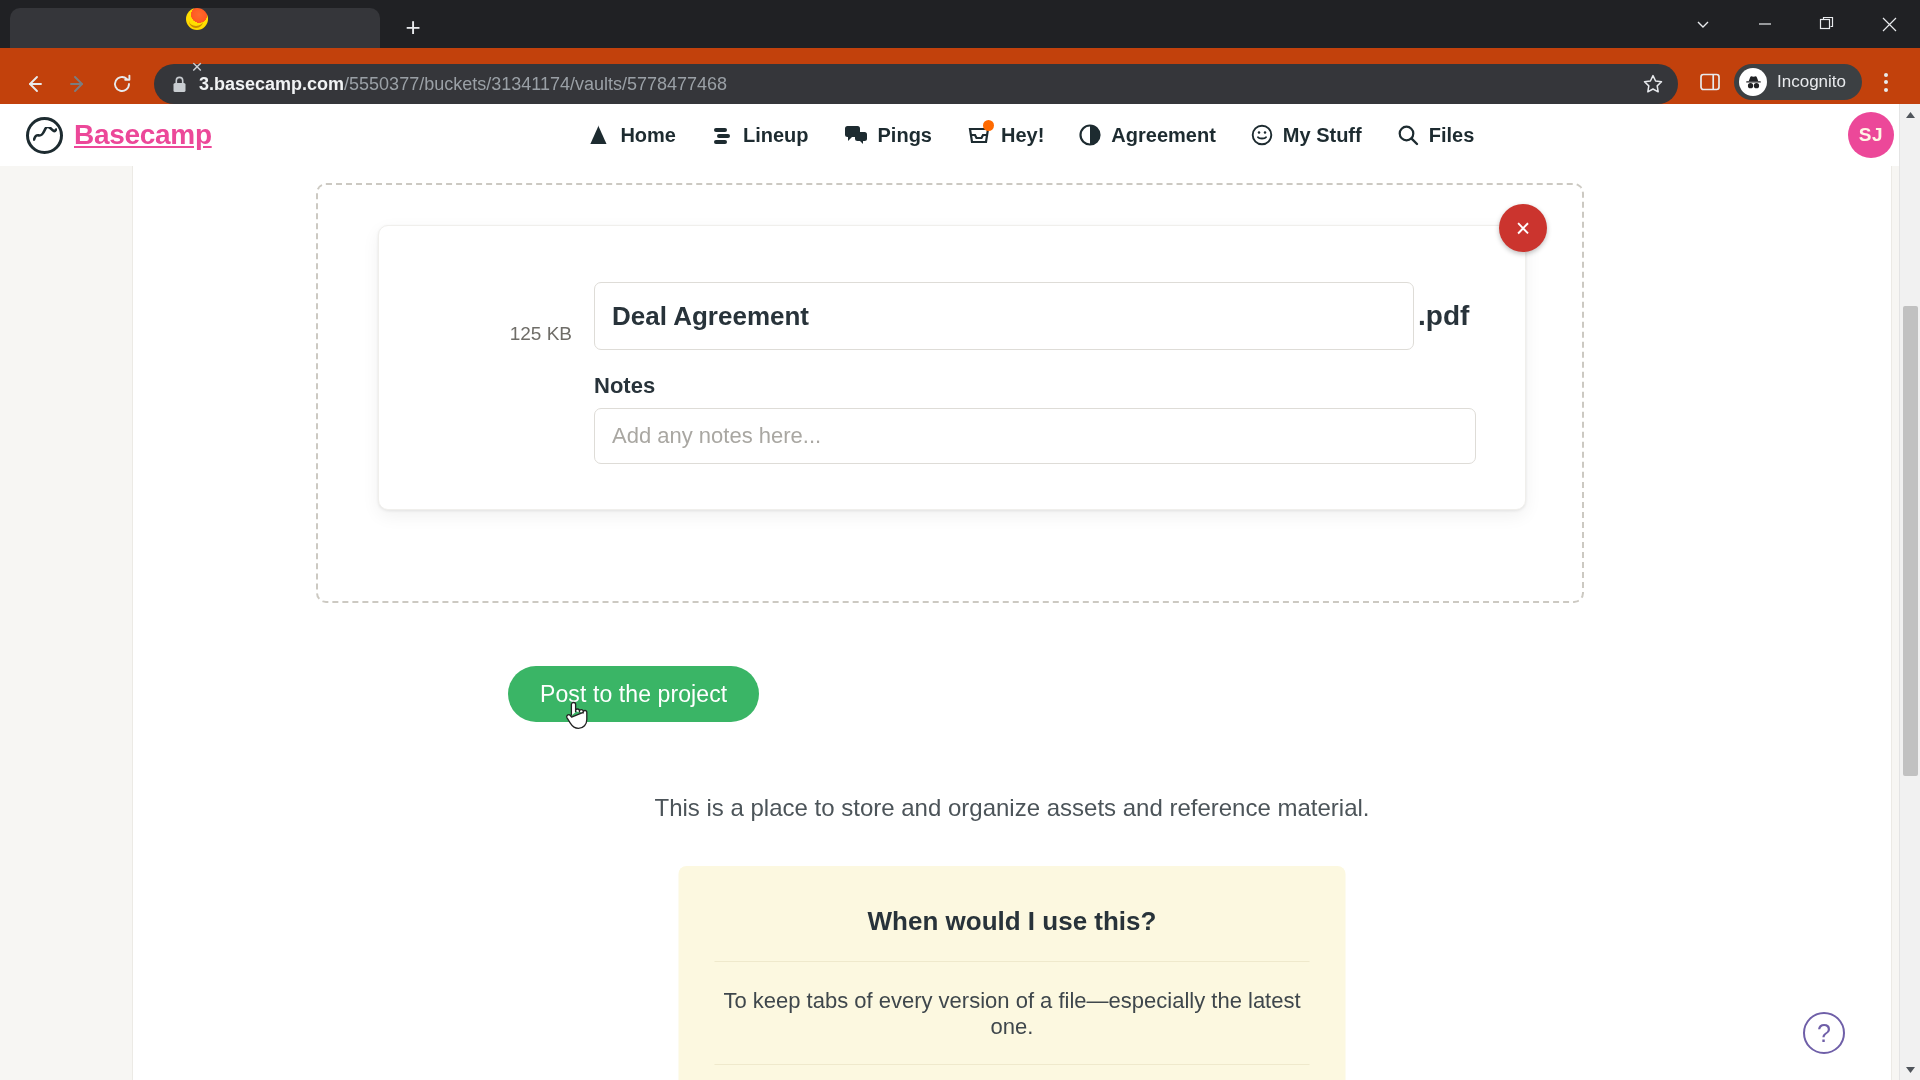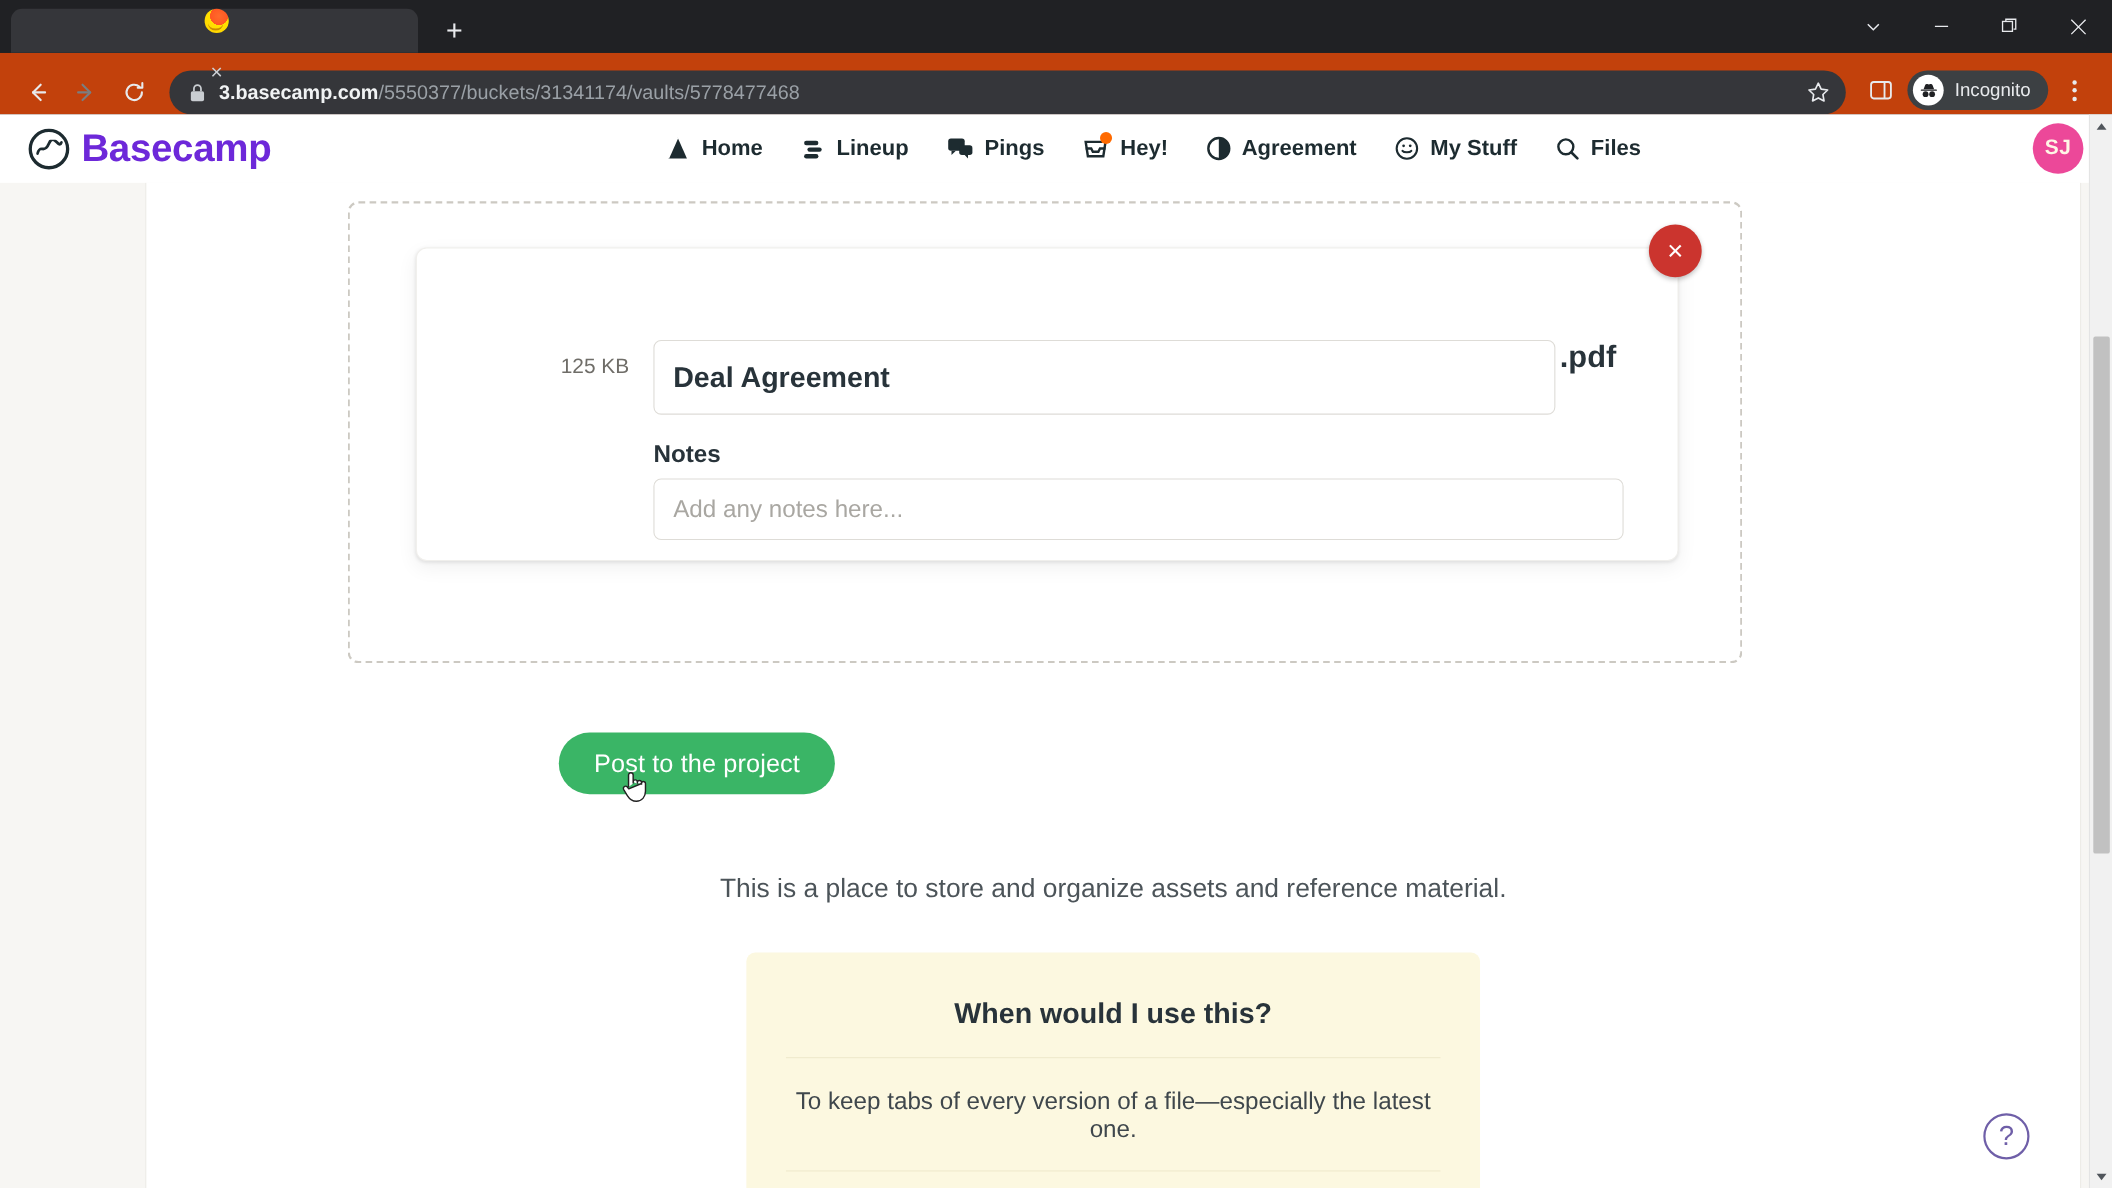--- a/index.html
+++ b/index.html
@@ -94,21 +94,21 @@
   
   .bc-nav {
     height: 62px; background: #fff; display: flex; align-items: center;
     padding: 0 26px; position: relative; z-index: 5;
   }
   .bc-logo { display: flex; align-items: center; gap: 11px; }
   .bc-logo-mark {
     width: 37px; height: 37px; border-radius: 50%; border: 3px solid #1d2b30;
     display: flex; align-items: center; justify-content: center;
   }
-  .bc-logo-text { font-size: 35px; font-weight: 700; color: #6d28d9; letter-spacing: -0.3px; }
+  .bc-logo-text { font-size: 28px; font-weight: 700; color: #ec4899; letter-spacing: -0.3px; text-decoration: underline; }
   .bc-menu { display: flex; align-items: center; gap: 34px; margin: 0 auto; }
   .bc-item { display: flex; align-items: center; gap: 9px; position: relative; }
   .bc-item-label { font-size: 20px; font-weight: 700; color: #1d2b30; }
   .bc-badge {
     position: absolute; top: -3px; left: 17px; width: 11px; height: 11px;
     border-radius: 50%; background: #ff6a00;
   }
   .bc-avatar {
     width: 46px; height: 46px; border-radius: 50%; background: #ec4899;
     color: #fff6e5; font-size: 19px; font-weight: 700;
@@ -141,21 +141,21 @@
     position: absolute; right: -22px; top: -22px; width: 48px; height: 48px;
     border-radius: 50%; background: #cb342e; color: #fff;
     display: flex; align-items: center; justify-content: center; font-size: 25px;
     box-shadow: 0 2px 5px rgba(0,0,0,.25);
   }
   .filesize {
     width: 215px; text-align: right; padding-right: 22px;
     font-size: 19px; color: #6f6d68; padding-top: 97px;
   }
   .fields { flex: 1 1 auto; padding-top: 56px; padding-right: 40px; }
-  .namerow { display: flex; align-items: flex-start; margin-top: 27px; }
+  .namerow { display: flex; align-items: center; }
   .name-input {
     width: 820px; height: 68px; border: 1px solid #dedcd7; border-radius: 7px;
     font-family: "Liberation Sans", sans-serif; font-size: 26px; font-weight: 700;
     color: #28333a; padding: 0 17px; background: #fff; outline: none;
   }
   .ext { font-size: 28px; font-weight: 700; color: #28333a; margin-left: 4px; }
   .notes-label { font-size: 22px; font-weight: 700; color: #28333a; margin: 23px 0 9px 0; }
   .notes-input {
     width: 882px; height: 56px; border: 1px solid #dedcd7; border-radius: 7px;
     font-family: "Liberation Sans", sans-serif; font-size: 22px;

